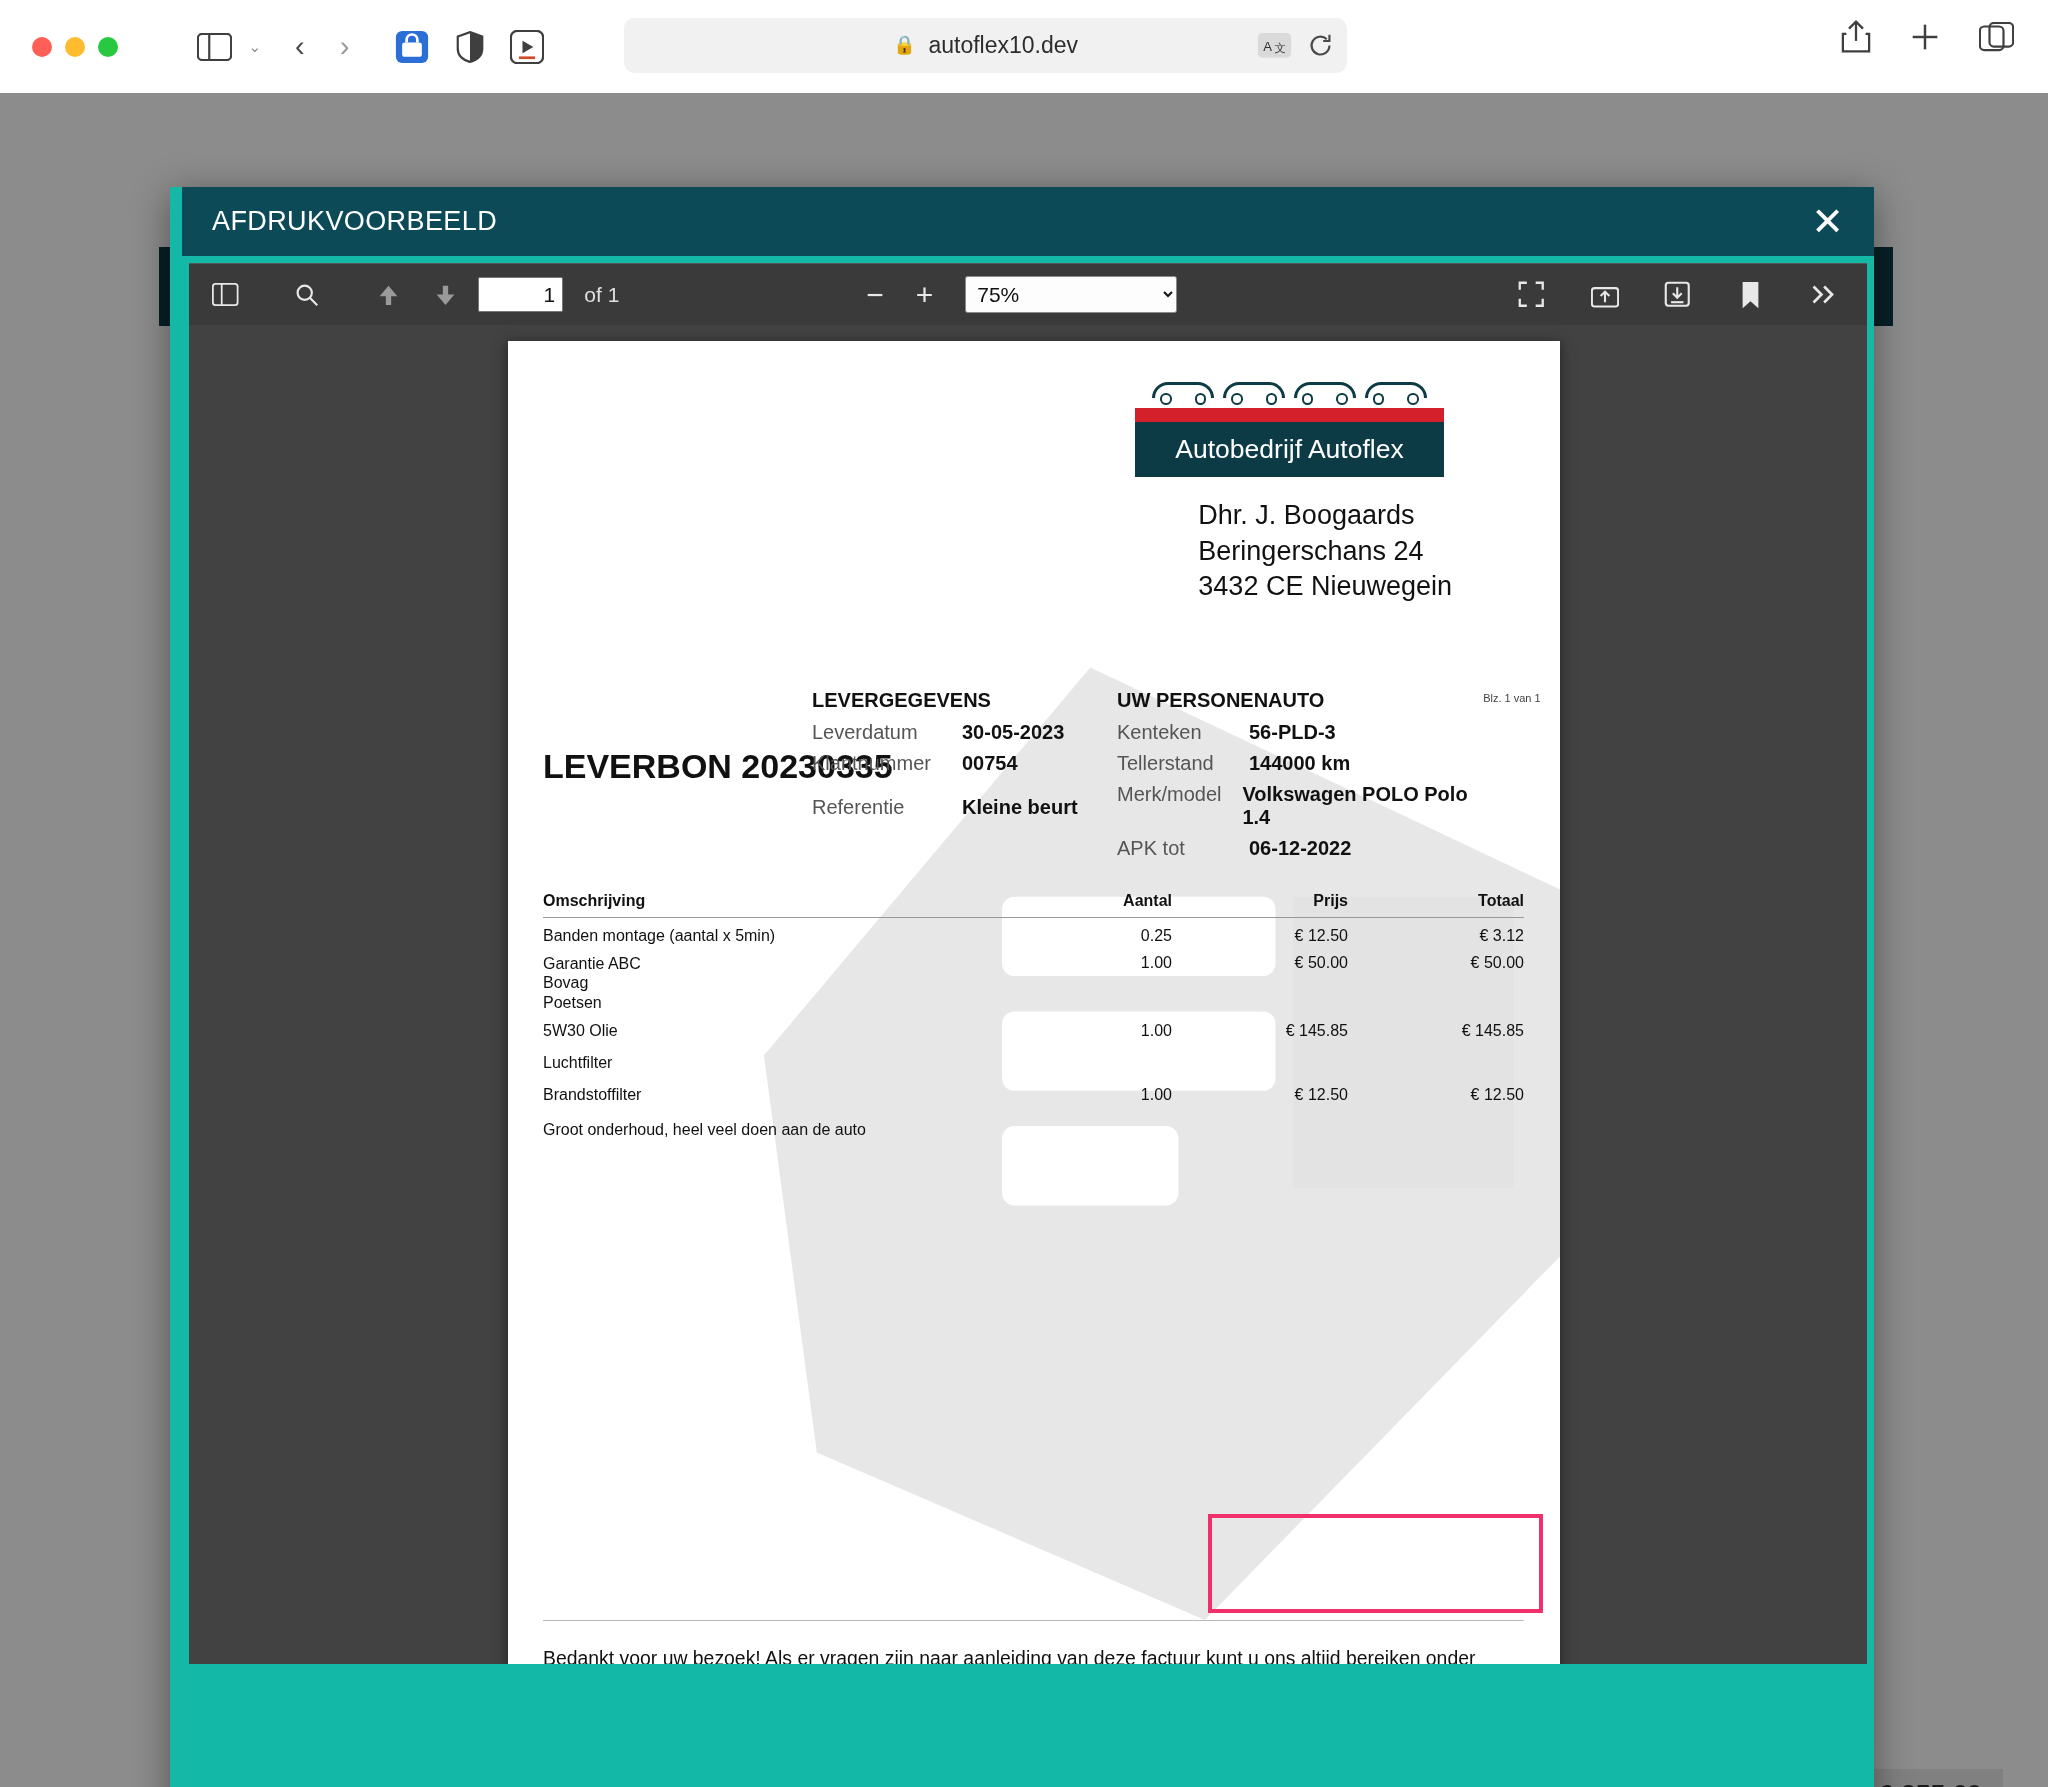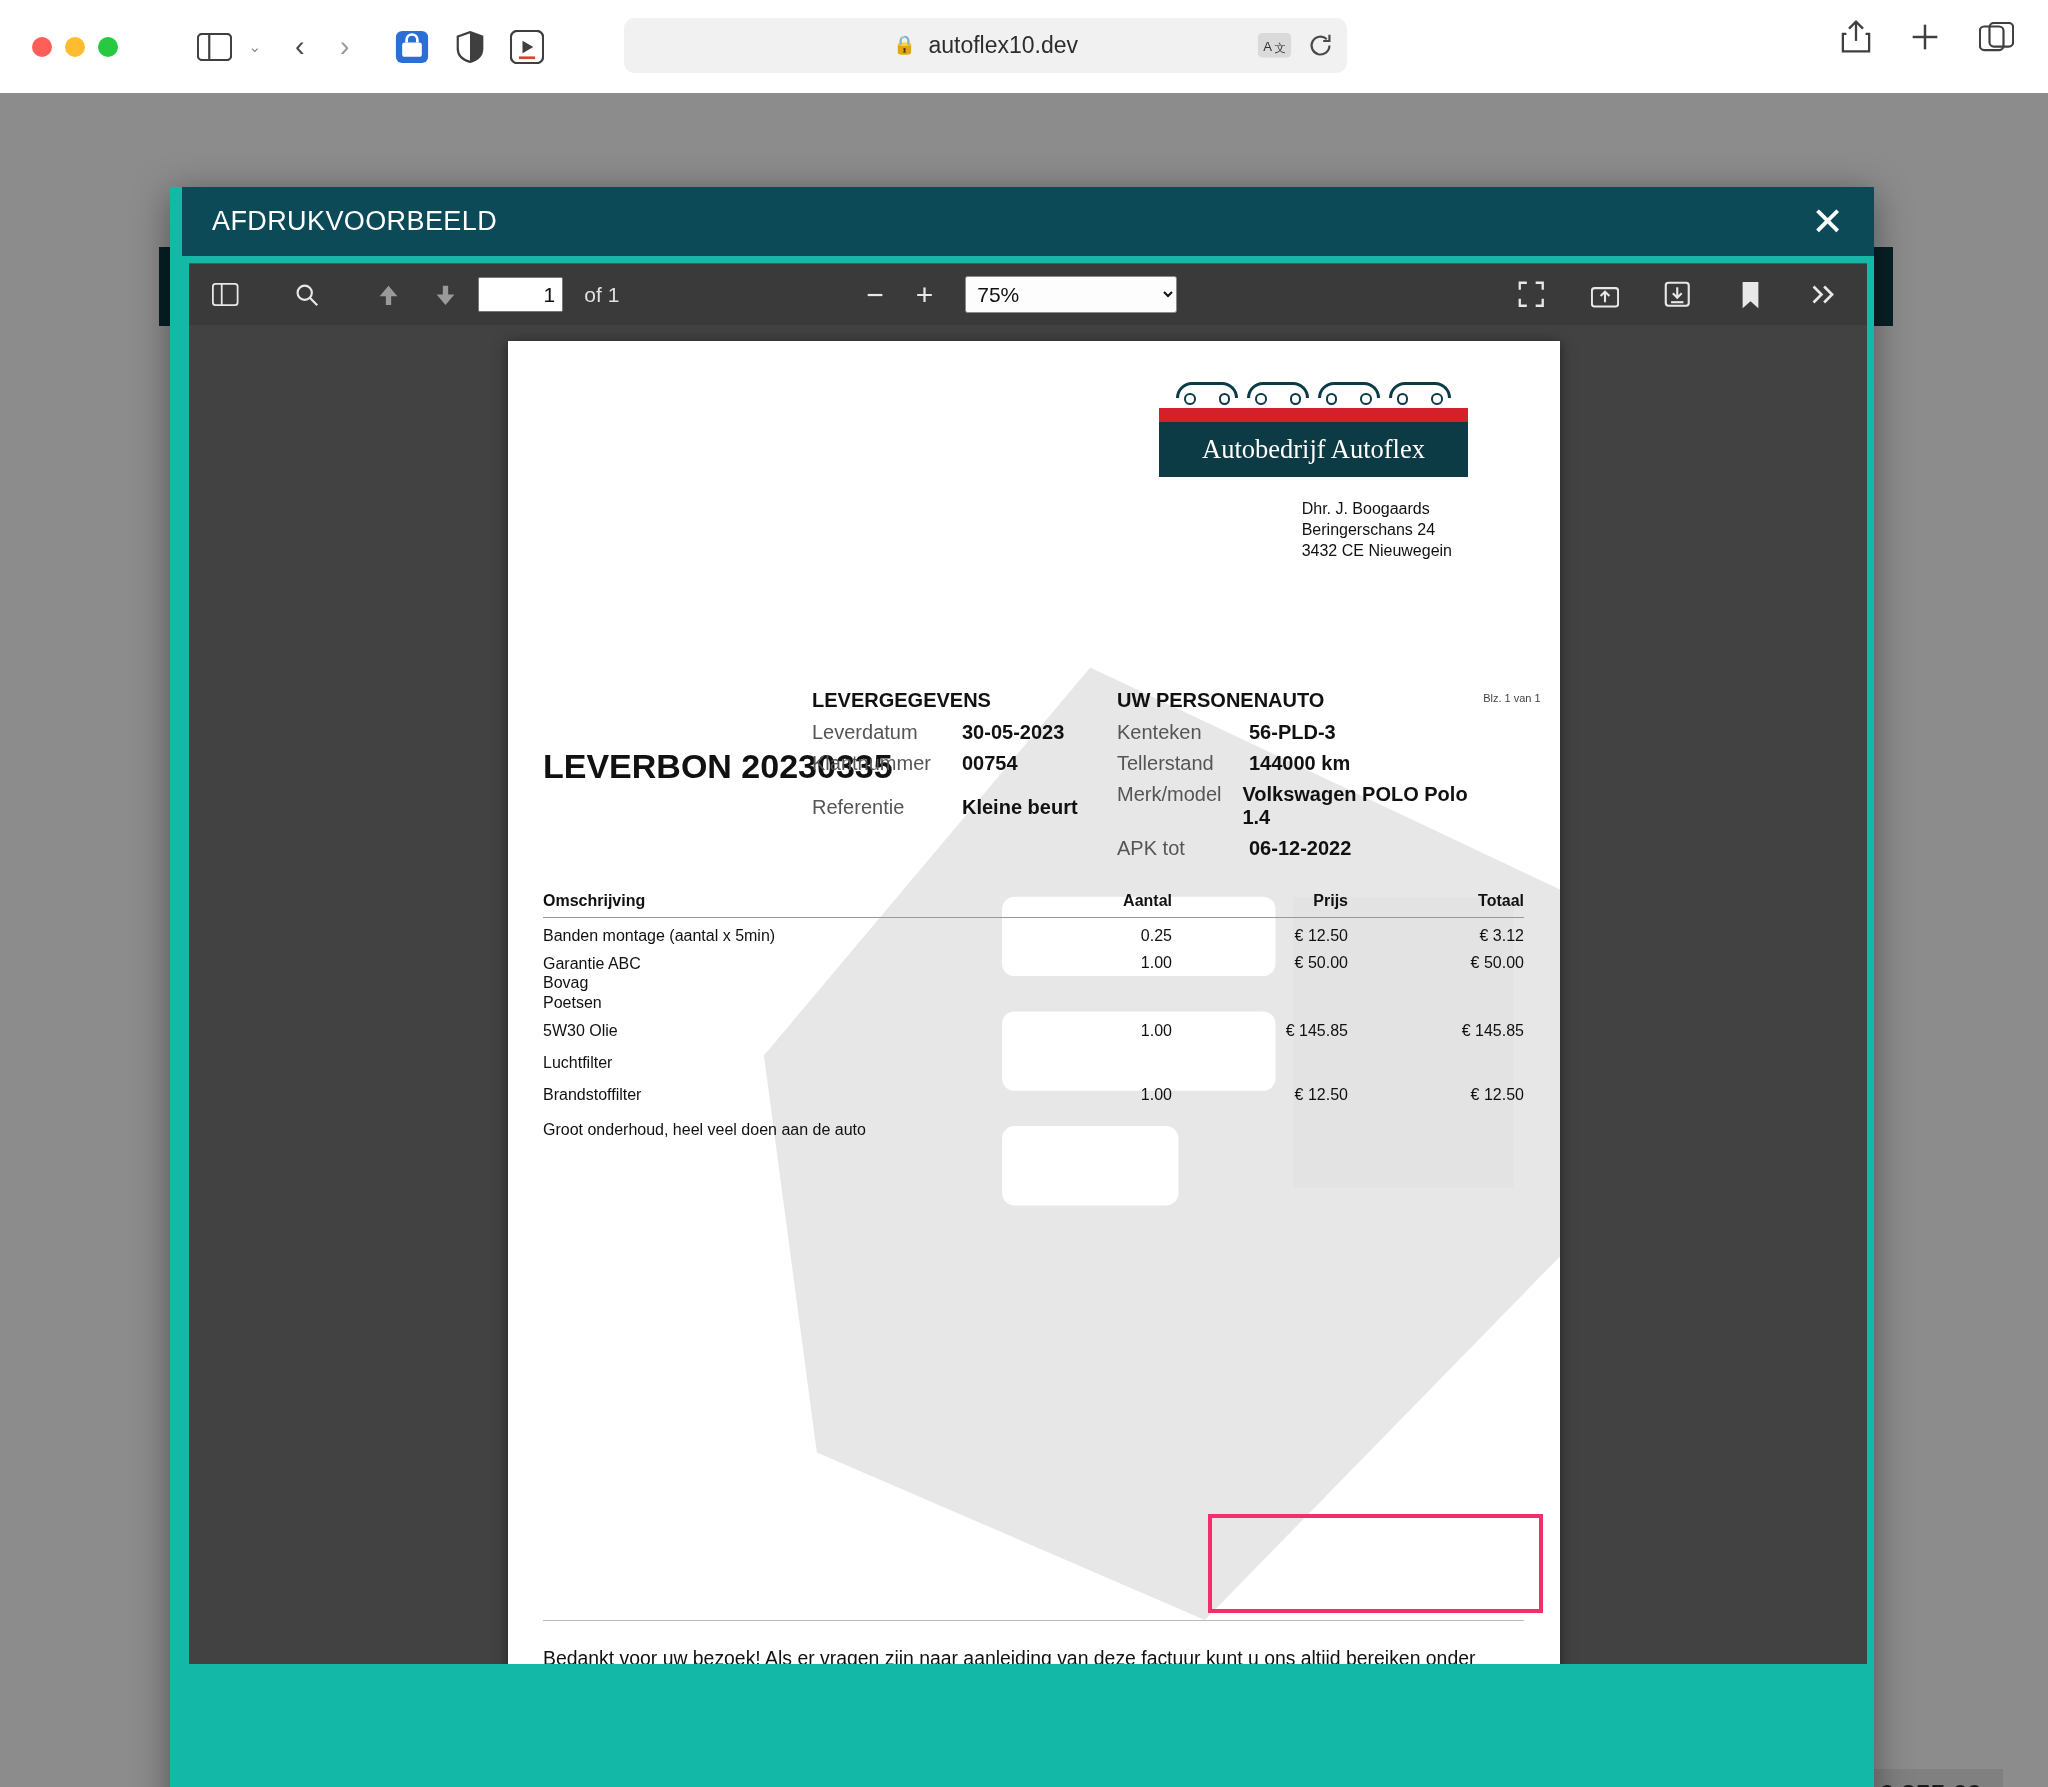--- a/index.html
+++ b/index.html
@@ -148,36 +148,36 @@
     position: absolute; left: 319px; top: 16px; width: 1052px; height: 1412px;
     background: #ffffff; box-shadow: 0 1.8px 12.4px rgba(0,0,0,0.5);
     overflow: hidden;
   }
   
   .watermark {
     position: absolute; left: 203px; top: 291px; width: 882px; height: 1041px;
     opacity: 1; pointer-events: none;
   }
 
-  .doc-logo { position: absolute; right: 92px; top: 17.6px; width: 309px; font-family: Liberation Serif, serif; }
+  .doc-logo { position: absolute; right: 116px; top: 17.6px; width: 309px; }
   .car-row { display: flex; gap: 8.8px; justify-content: center; align-items: flex-end; height: 46px; }
   .car { width: 62px; height: 35px; position: relative; }
   .car .body {
     position: absolute; bottom: 7px; left: 0; width: 62px; height: 16px;
     border: 3.5px solid #0d3b45; border-bottom: none; border-radius: 26.5px 26.5px 0 0;
   }
   .car .wheel { position: absolute; bottom: 0; width: 11.5px; height: 11.5px; border: 2.6px solid #0d3b45; border-radius: 50%; background:#fff; }
   .car .wheel.l { left: 8px; } .car .wheel.r { right: 8px; }
   .red-bar { height: 14px; background: #d4202a; margin-top: 3.5px; }
   .teal-bar {
     height: 55px; background: #0d3b45; display: flex; align-items: center;
     justify-content: center; color: #fff; font-size: 26.5px;
   }
   .doc-address {
-    position: absolute; right: 108px; top: 157px; font-size: 16px; line-height: 1.32; color: #111;
+    position: absolute; right: 108px; top: 157px; font-size: 27px; line-height: 1.32; color: #111;
   }
 
   .doc-title {
     position: absolute; left: 35px; top: 406px; font-size: 34px; font-weight: bold; color: #111;
   }
   .lev-block { position: absolute; left: 304px; top: 348px; width: 291px; font-size: 20px; color: #111; }
   .lev-block .hdr { font-weight: bold; font-size: 20px; margin-bottom: 8.8px; }
   .kv { display: flex; margin-bottom: 8px; }
   .kv .k { width: 150px; color: #555; }
   .kv .v { font-weight: bold; color: #111; }

